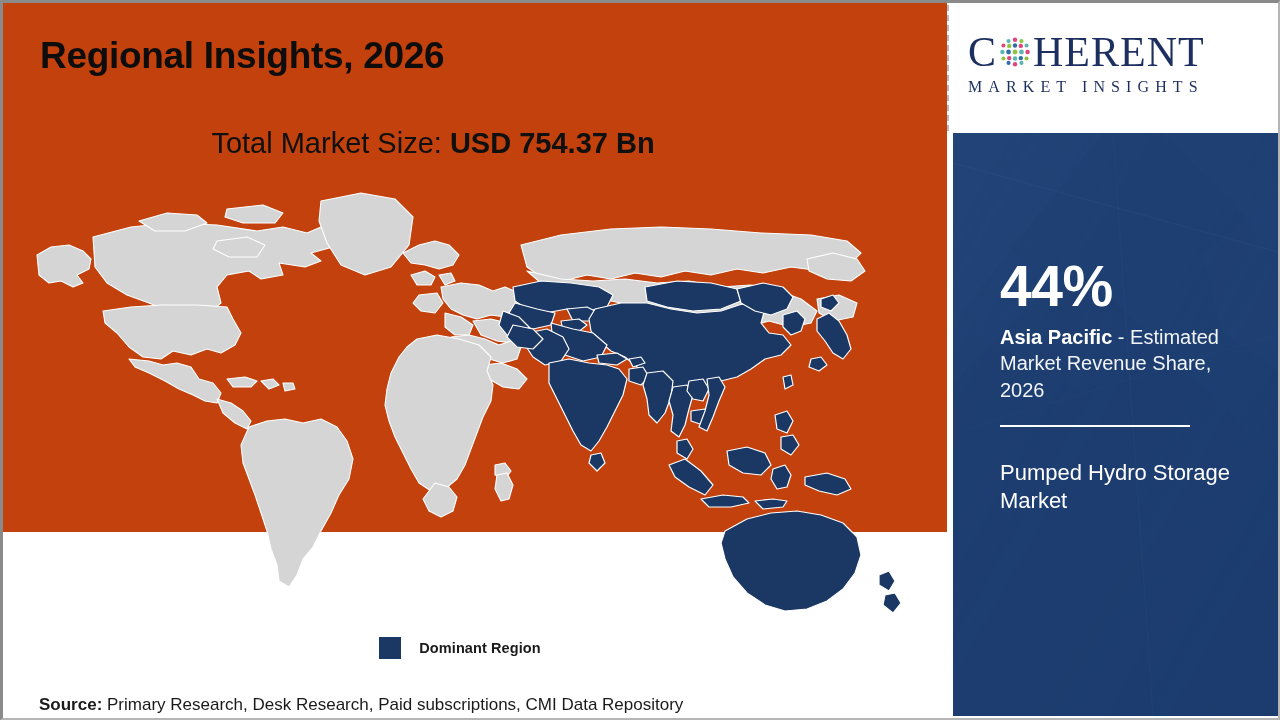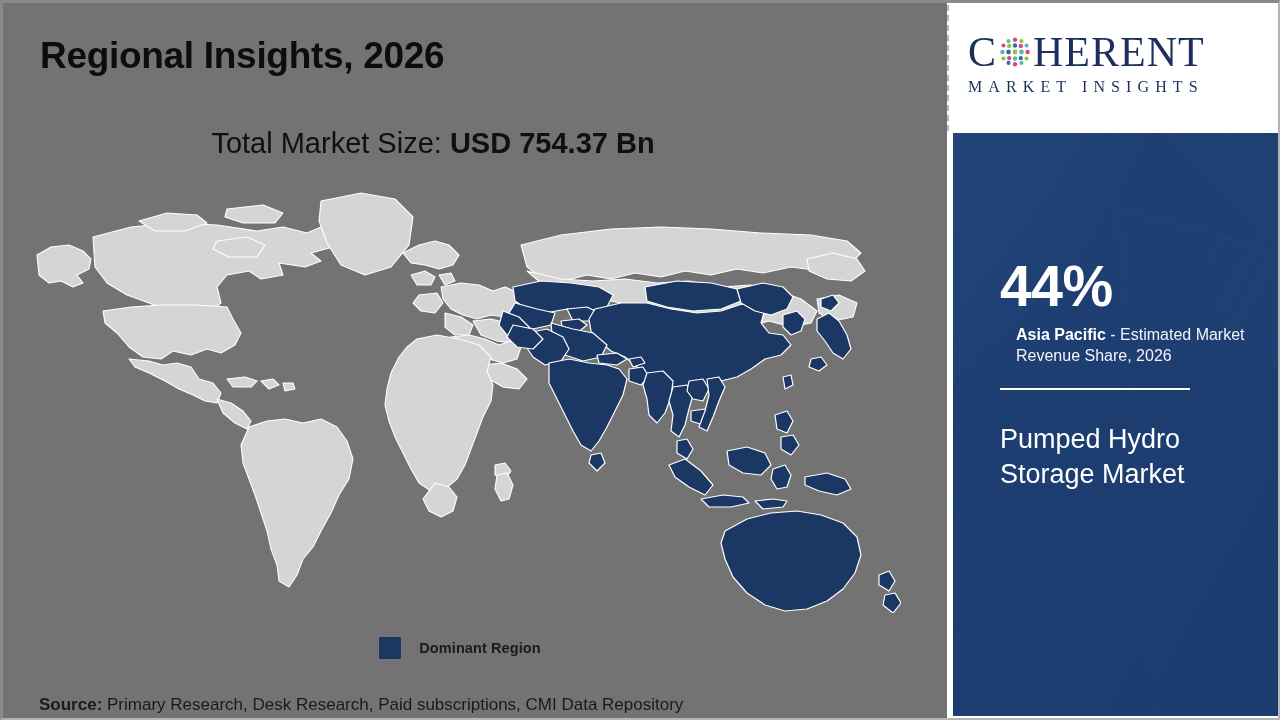--- a/index.html
+++ b/index.html
@@ -19,22 +19,22 @@
     border-left: 3px solid #8a8a8a;
     border-right: 2px solid #b5b5b5;
     border-bottom: 2px solid #b5b5b5;
   }
 
   
   #left-panel {
     position: absolute;
     left: 0; top: 0;
     width: 944px;
-    height: 715px;
-    background: #737373;
+    height: 529px;
+    background: #c2410c;
   }
 
   #page-title {
     position: absolute;
     left: 37px;
     top: 32px;
     font-size: 37px;
     font-weight: bold;
     color: #0d0d0d;
     letter-spacing: -0.3px;
@@ -187,35 +187,34 @@
   }
   #stat-percent {
     font-size: 57px;
     font-weight: bold;
     color: #ffffff;
     line-height: 1;
     letter-spacing: -0.5px;
   }
   #stat-desc {
     margin-top: 9px;
-    font-size: 16px;
+    font-size: 20px;
     color: #f2f4f8;
     line-height: 1.32;
-    margin-left: 16px;
   }
   #stat-desc .sd-strong { font-weight: bold; color: #ffffff; }
   #stat-rule {
     margin-top: 22px;
     width: 190px;
     height: 0;
     border-top: 2px solid #ffffff;
   }
   #stat-market {
     margin-top: 32px;
-    font-size: 27px;
+    font-size: 22px;
     color: #ffffff;
     line-height: 1.28;
     font-weight: normal;
   }
 </style>
 </head>
 <body>
 
 <div id="infographic">
 

